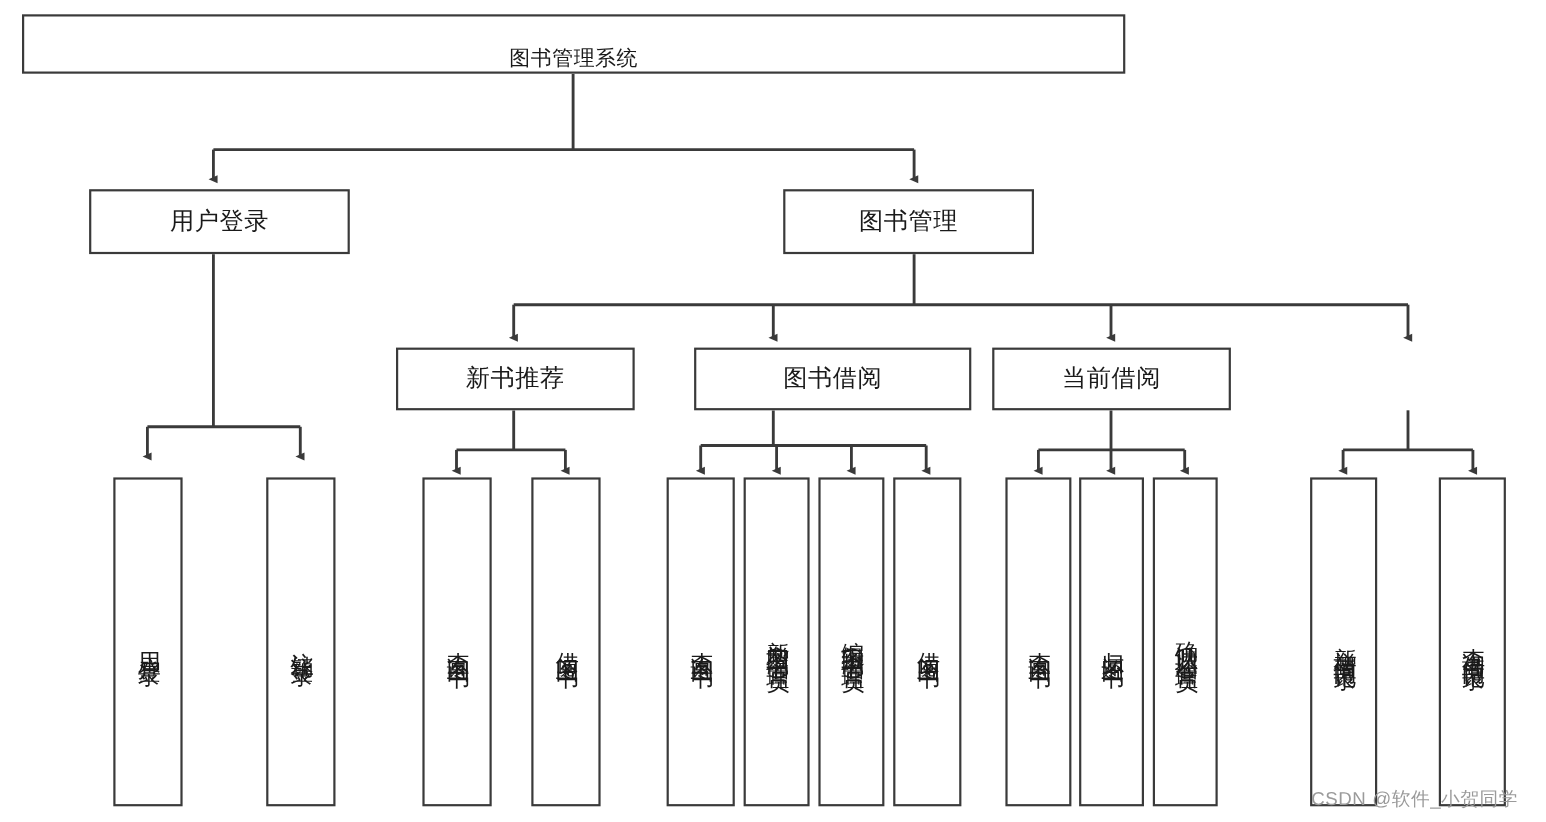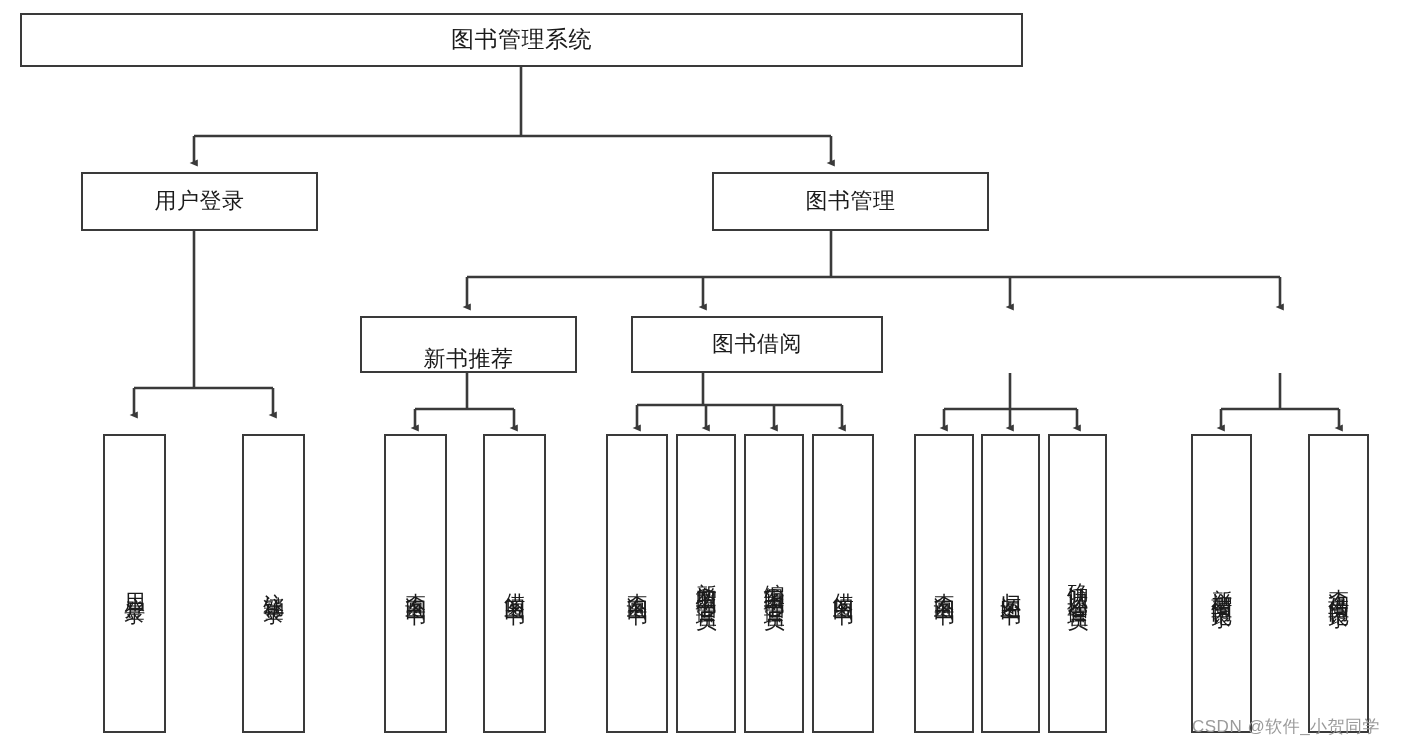--- a/index.html
+++ b/index.html
@@ -35,21 +35,22 @@
   }
   .node.vert {
     writing-mode: vertical-rl;
     text-orientation: upright;
     font-size: 21px;
     line-height: 1.35;
     letter-spacing: 4px;
     padding: 6px 0;
   }
   .node.root {
-    font-size: 23px;
+    font-size: 19px;
+    align-items: flex-end;
   }
   #edges {
     position: absolute;
     left: 0;
     top: 0;
     width: 1405px;
     height: 747px;
     pointer-events: none;
   }
   .watermark {
@@ -115,29 +116,32 @@
     </g>
   </svg>
 
   <div class="node horiz root" style="left:20px; top:13px; width:1003px; height:54px;">
     <span>图书管理系统</span>
   </div>
 
   <div class="node horiz" style="left:81px; top:172px; width:237px; height:59px;">
     <span>用户登录</span>
   </div>
-  <div class="node horiz" style="left:712px; top:172px; width:277px; height:59px;text-align:center;">
+  <div class="node horiz" style="left:712px; top:172px; width:228px; height:59px;text-align:center;">
     <span>图书管理</span>
   </div>
 
-  <div class="node horiz" style="left:360px; top:316px; width:217px; height:57px;align-items:flex-end;">
+  <div class="node horiz" style="left:360px; top:316px; width:217px; height:57px;">
     <span>新书推荐</span>
   </div>
   <div class="node horiz" style="left:631px; top:316px; width:252px; height:57px;">
     <span>图书借阅</span>
+  </div>
+  <div class="node horiz" style="left:902px; top:316px; width:217px; height:57px;">
+    <span>当前借阅</span>
   </div>
 
   <div class="node vert" style="left:103px; top:434px; width:63px; height:299px;">
     <span>用户登录</span>
   </div>
   <div class="node vert" style="left:242px; top:434px; width:63px; height:299px;">
     <span>注销登录</span>
   </div>
 
   <div class="node vert" style="left:384px; top:434px; width:63px; height:299px;">

